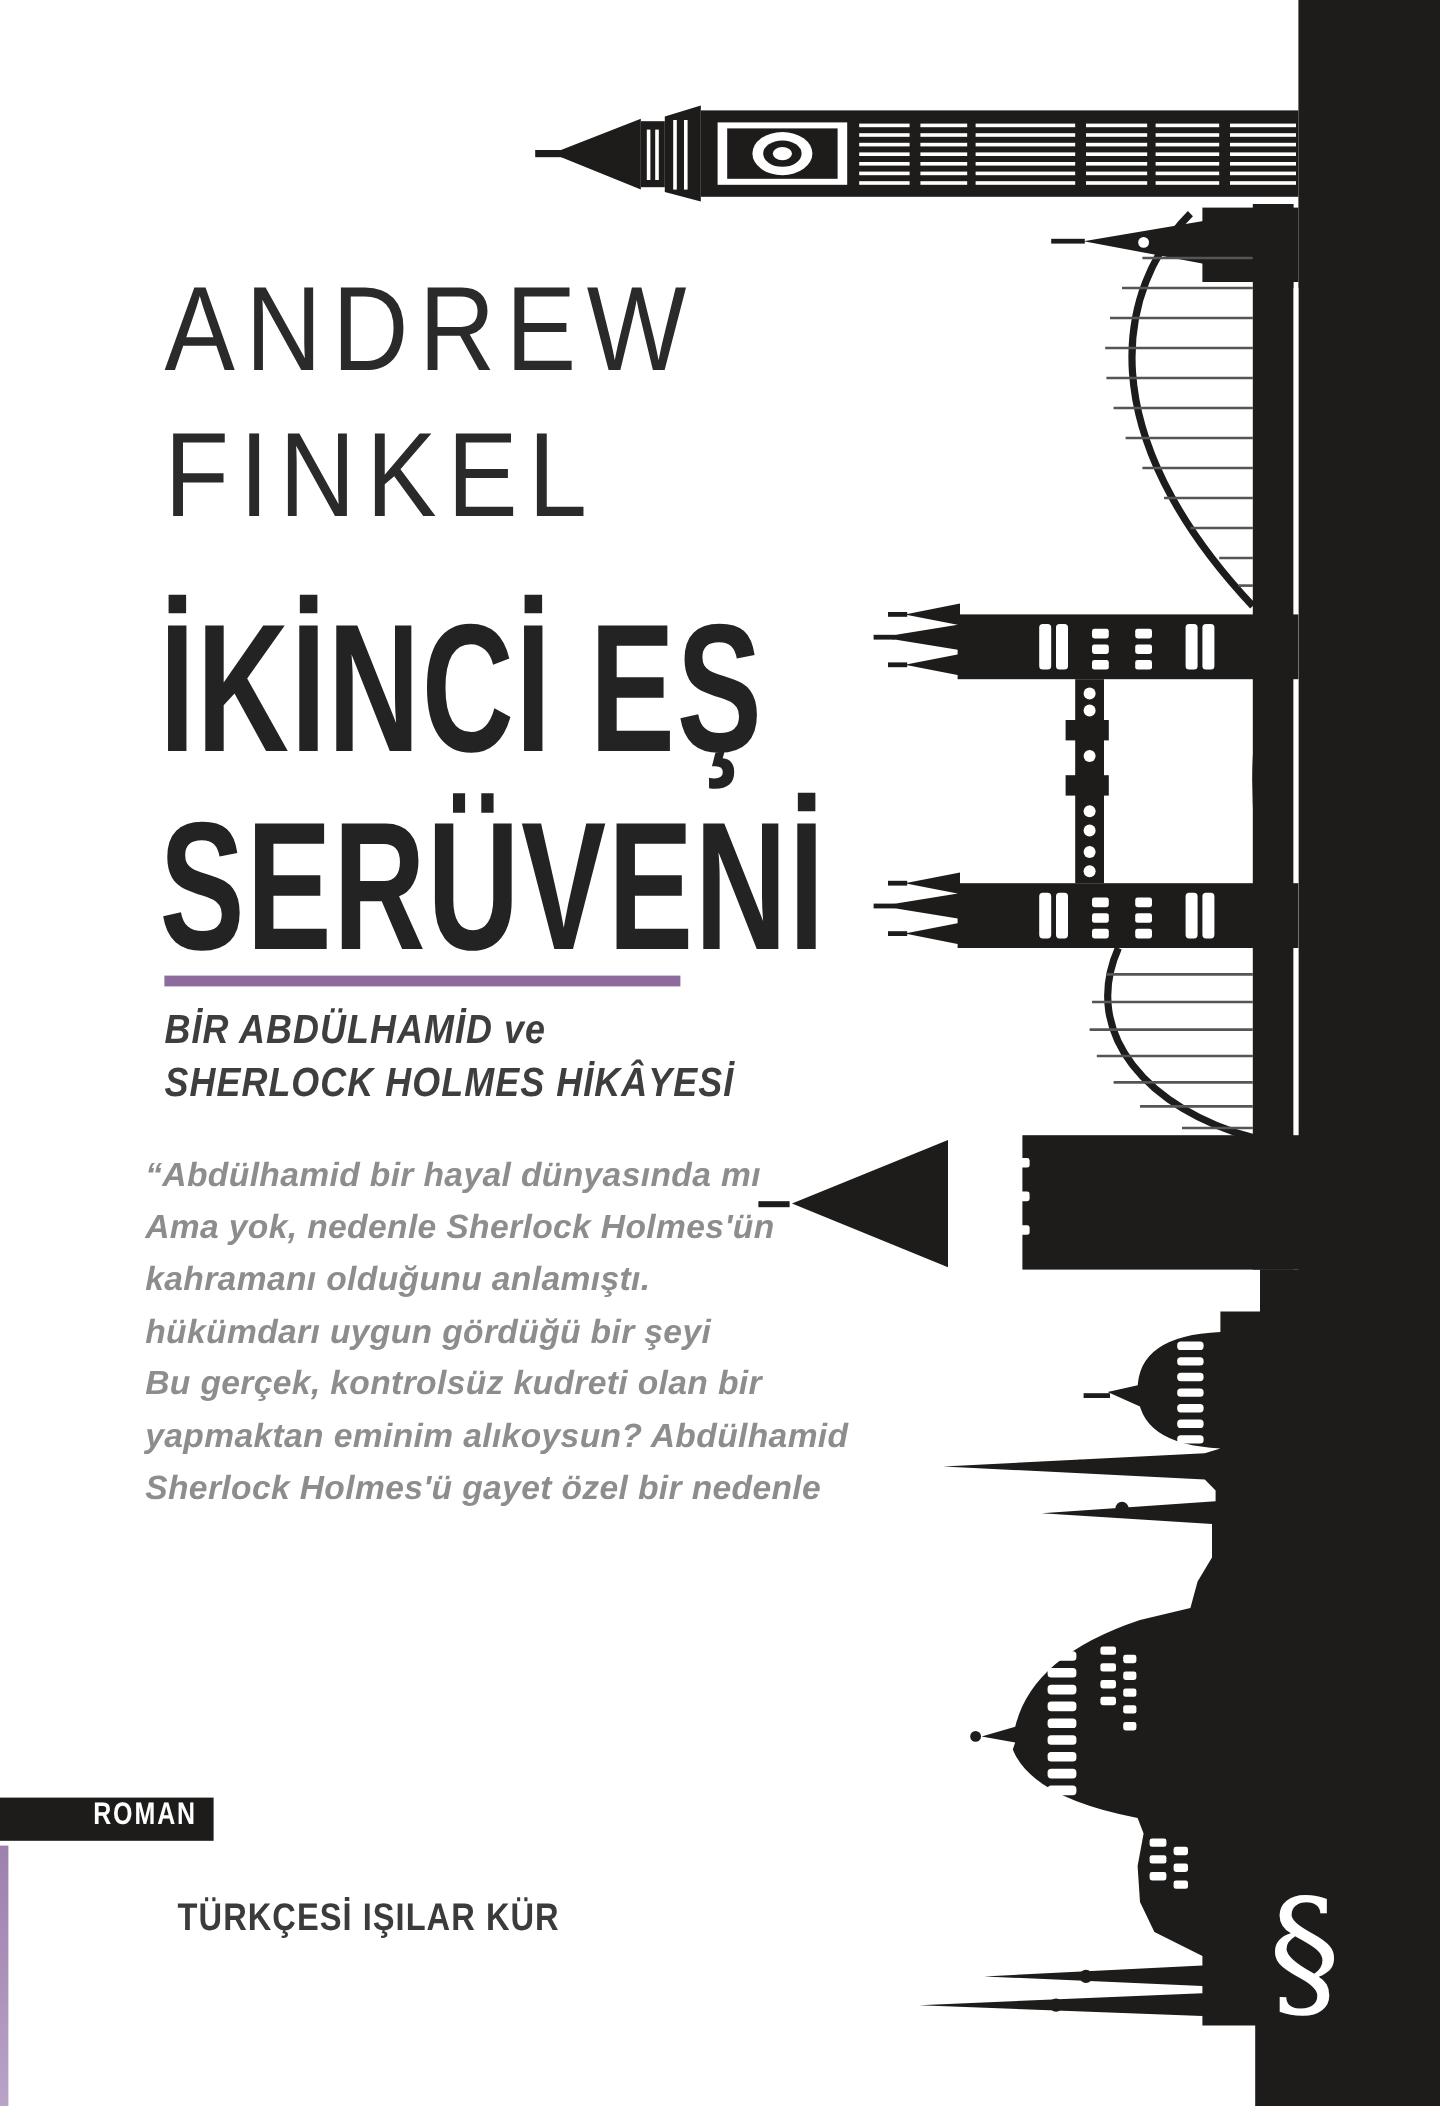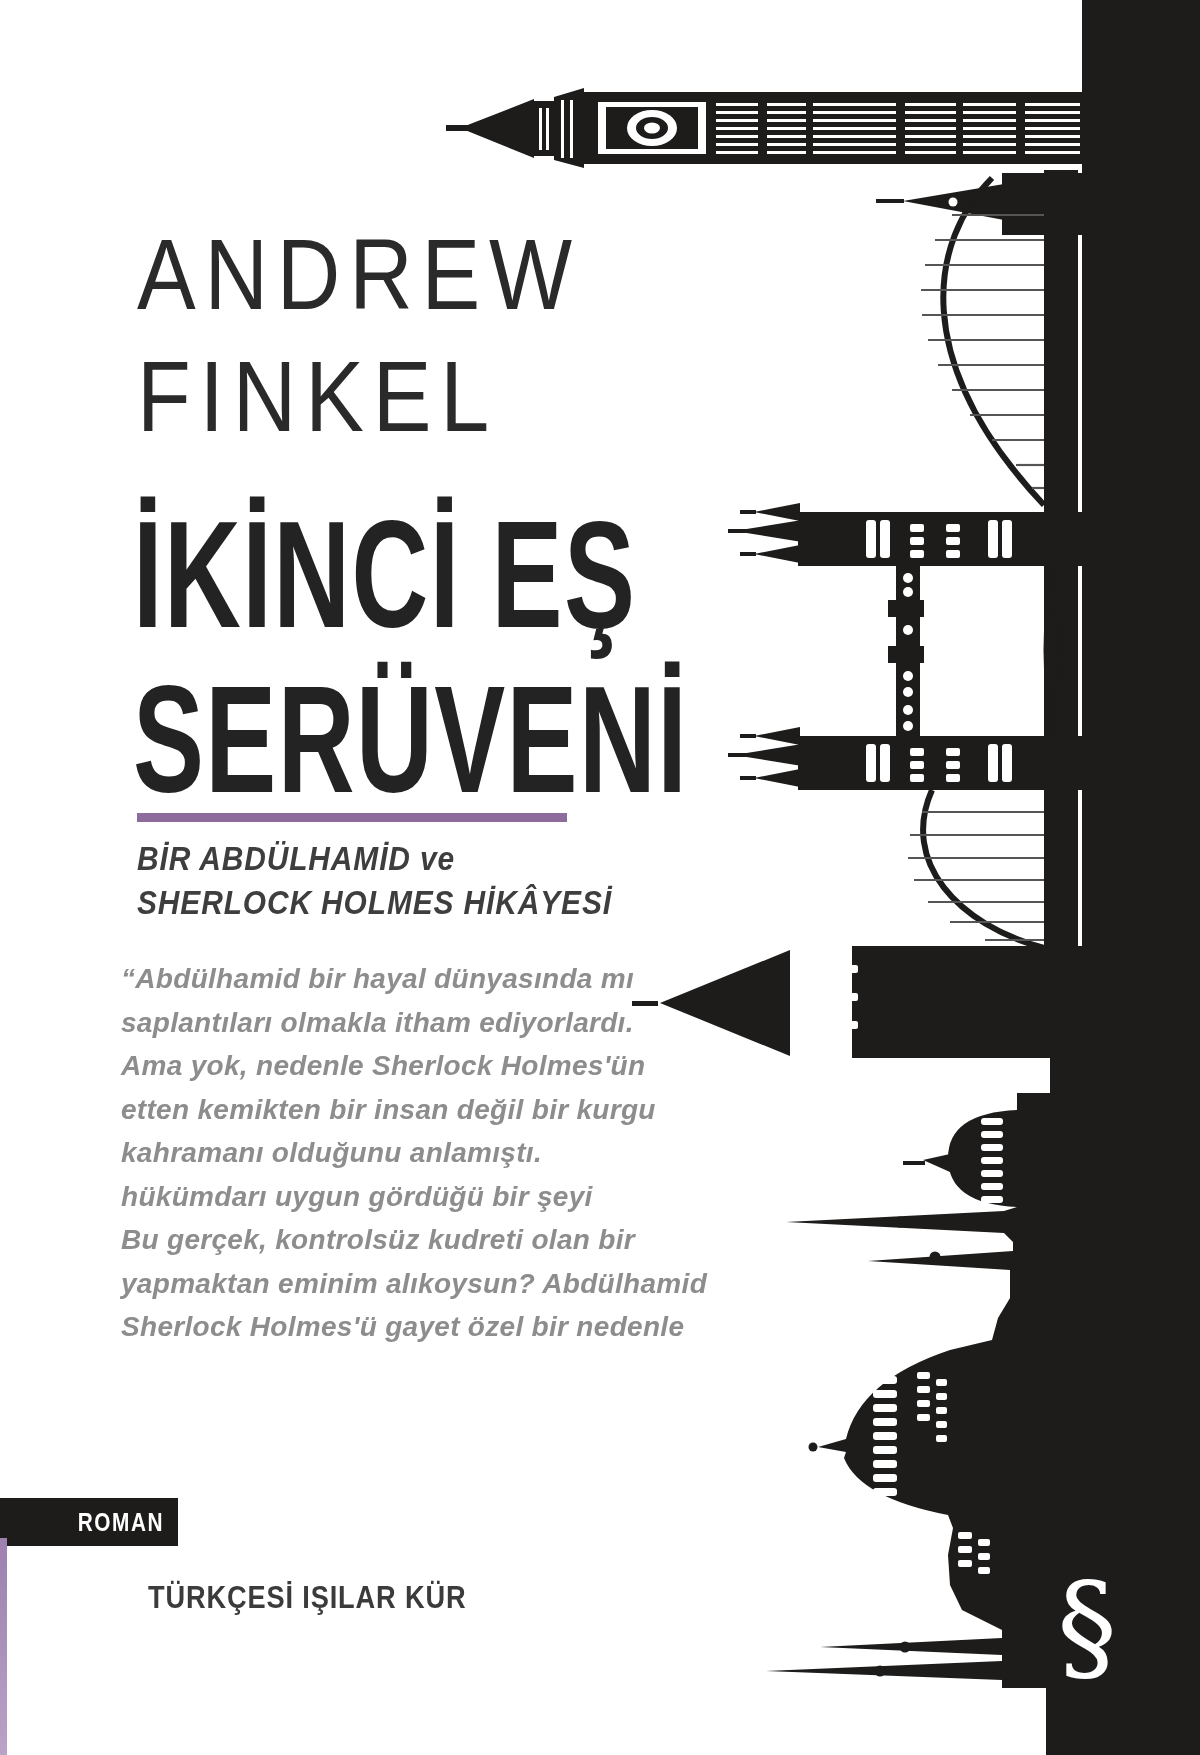--- a/index.html
+++ b/index.html
@@ -33,22 +33,22 @@
     font-size:34px;font-style:italic;font-weight:700;letter-spacing:1px;
     transform:scaleX(0.88);transform-origin:left top;line-height:1;
   }
   .quote{
     position:absolute;left:121px;top:957px;width:520px;
     color:#8d8d8d;font-size:28px;font-style:italic;font-weight:600;
     line-height:43.5px;letter-spacing:0.3px;
   }
   .quote div{white-space:nowrap;}
   .badge{
-    position:absolute;left:0;top:1498px;width:178px;height:48px;
-    background:#1d1c1b;display:flex;align-items:center;justify-content:flex-end;
+    position:absolute;left:0;top:1498px;width:178px;height:36px;
+    background:#1d1c1b;display:flex;justify-content:flex-end;
     padding-right:14px;box-sizing:border-box;
   }
   .badge span{
     color:#ffffff;font-size:26px;font-weight:700;letter-spacing:2px;
     transform:scaleX(0.8);transform-origin:right center;line-height:1;
   }
   .purple-stripe{
     position:absolute;left:0;top:1538px;width:7px;height:217px;
     background:linear-gradient(#9d80ae,#b9a3c6);
   }
@@ -301,23 +301,21 @@
   <div class="txt title-line" style="top:498px;">İKİNCİ EŞ</div>
   <div class="txt title-line" style="top:663px;">SERÜVENİ</div>
 
   <div class="rule"></div>
 
   <div class="txt subtitle-line" style="top:841px;">BİR ABDÜLHAMİD ve</div>
   <div class="txt subtitle-line" style="top:885px;">SHERLOCK HOLMES HİKÂYESİ</div>
 
   <div class="quote">
     <div>“Abdülhamid bir hayal dünyasında mı</div>
-    <div>saplantıları olmakla itham ediyorlardı.</div>
     <div>Ama yok, nedenle Sherlock Holmes'ün</div>
-    <div>etten kemikten bir insan değil bir kurgu</div>
     <div>kahramanı olduğunu anlamıştı.</div>
     <div>hükümdarı uygun gördüğü bir şeyi</div>
     <div>Bu gerçek, kontrolsüz kudreti olan bir</div>
     <div>yapmaktan eminim alıkoysun? Abdülhamid</div>
     <div>Sherlock Holmes'ü gayet özel bir nedenle</div>
   </div>
 
   <div class="badge">
     <span>ROMAN</span>
   </div>

